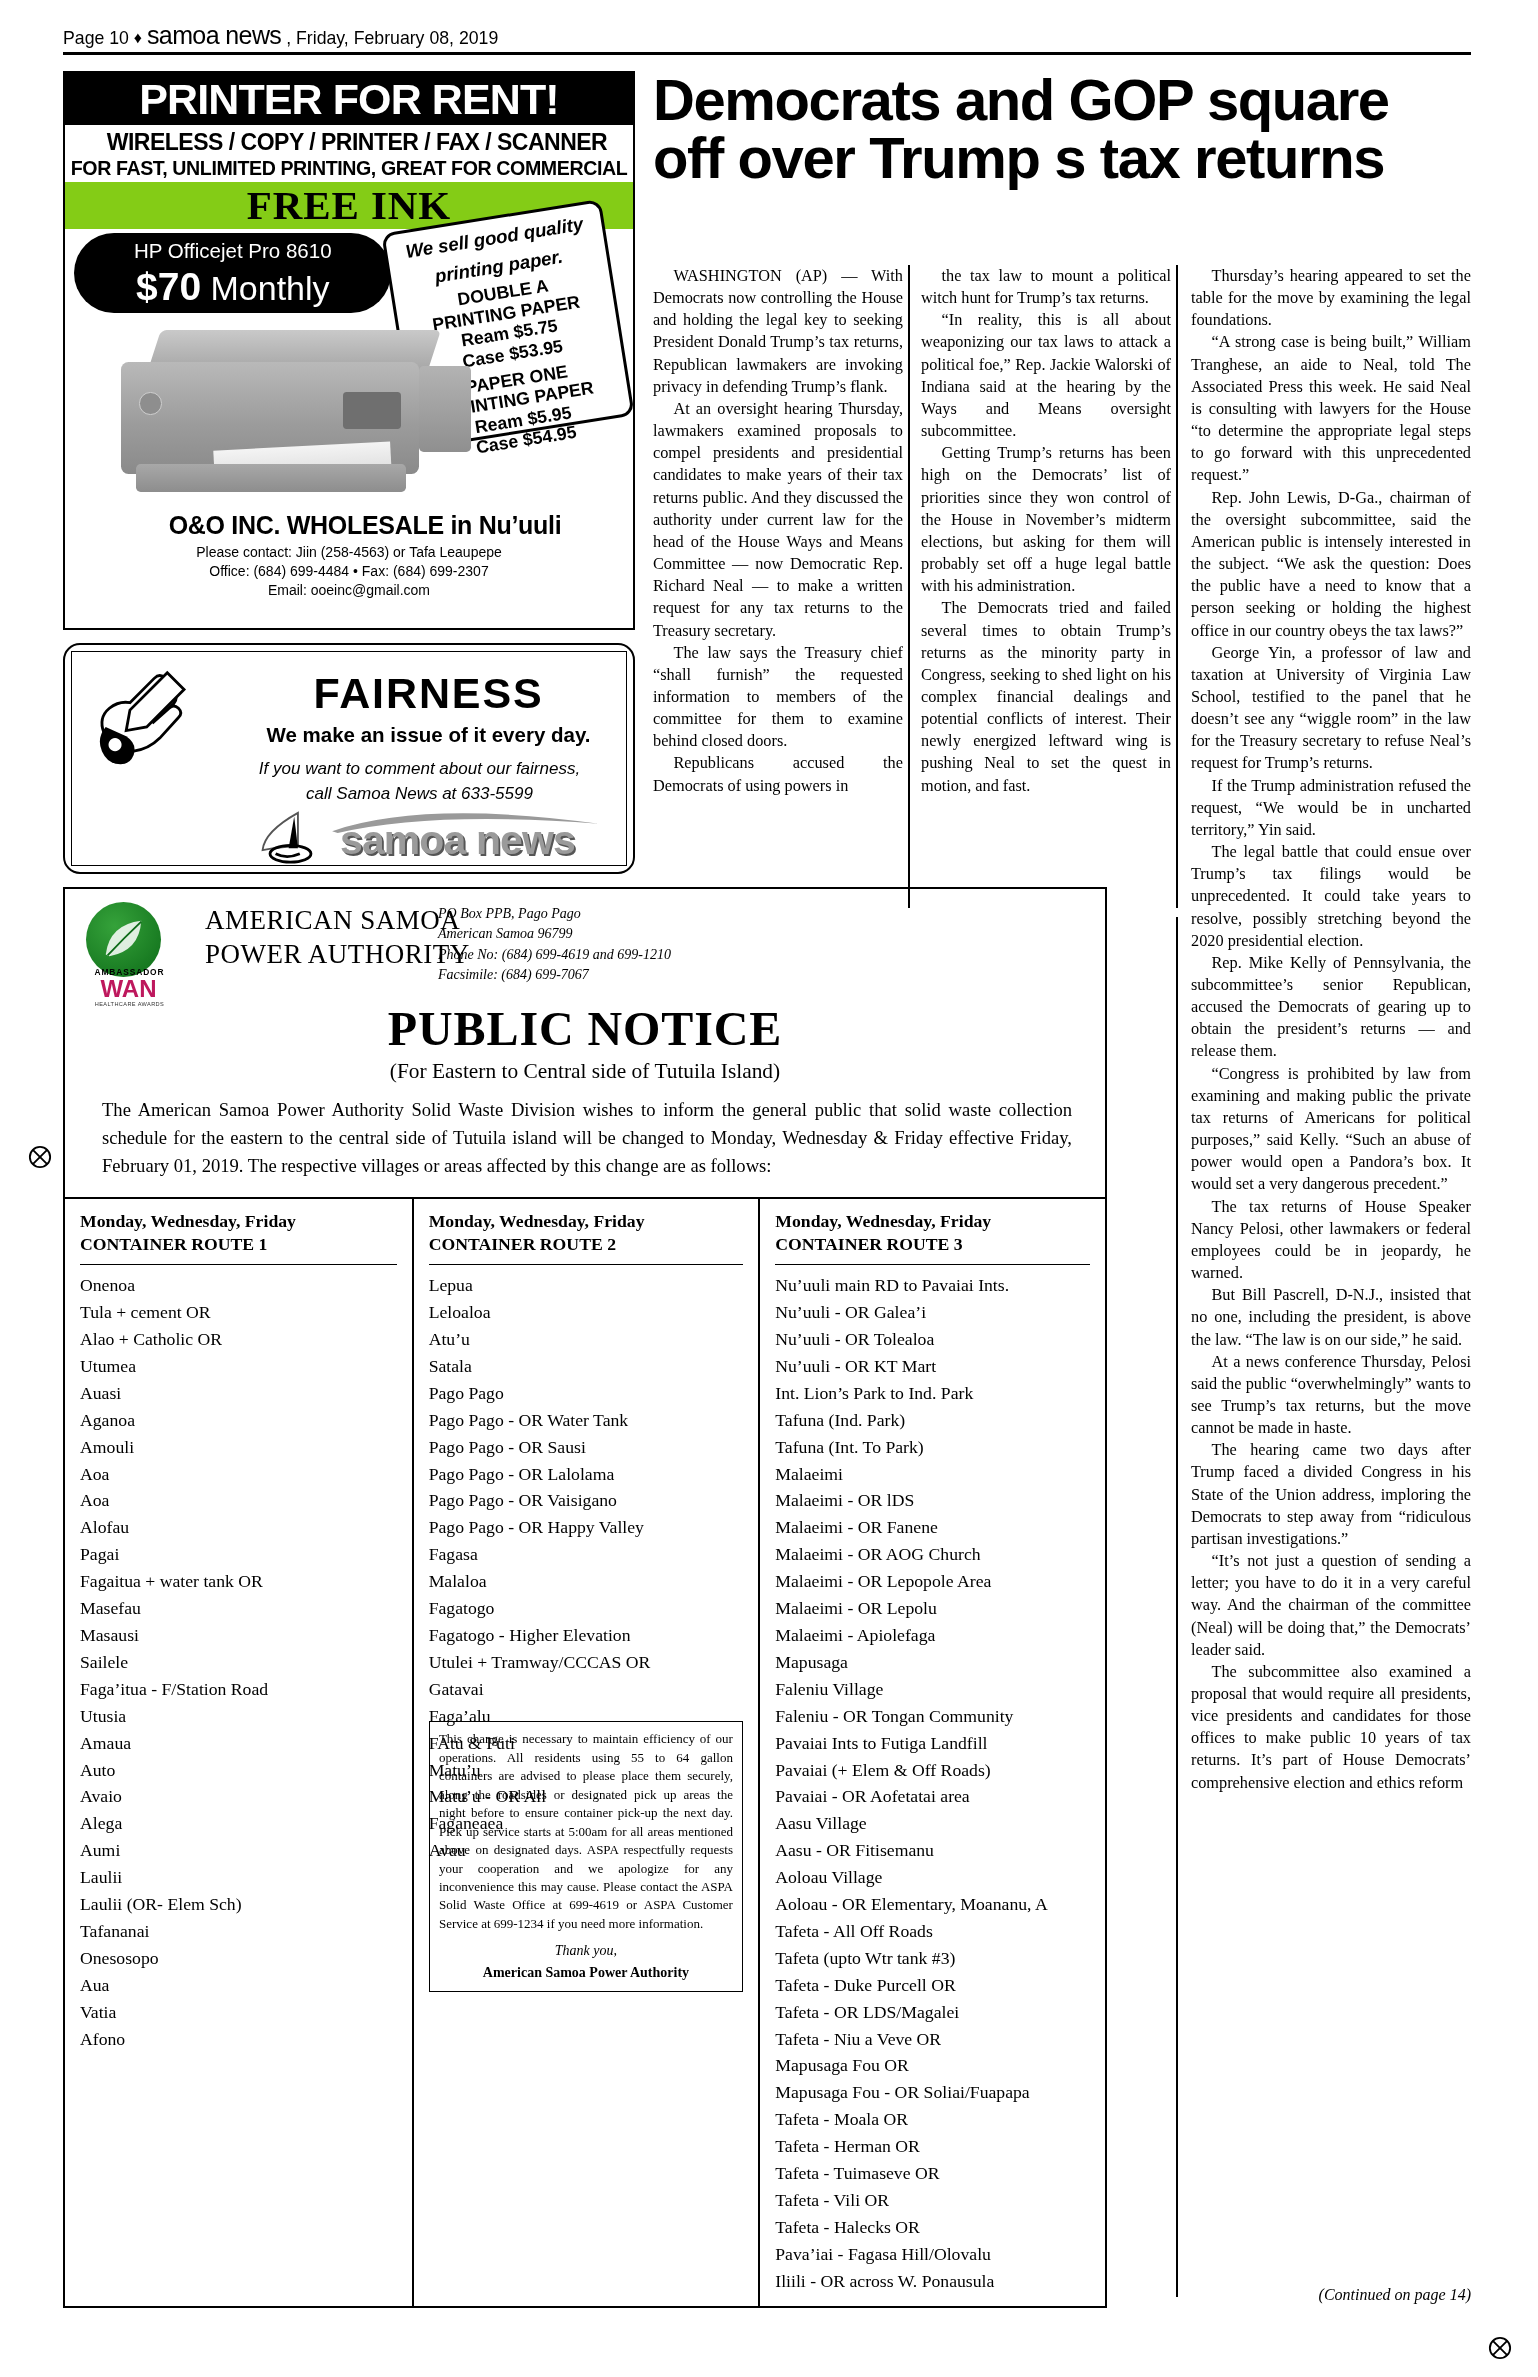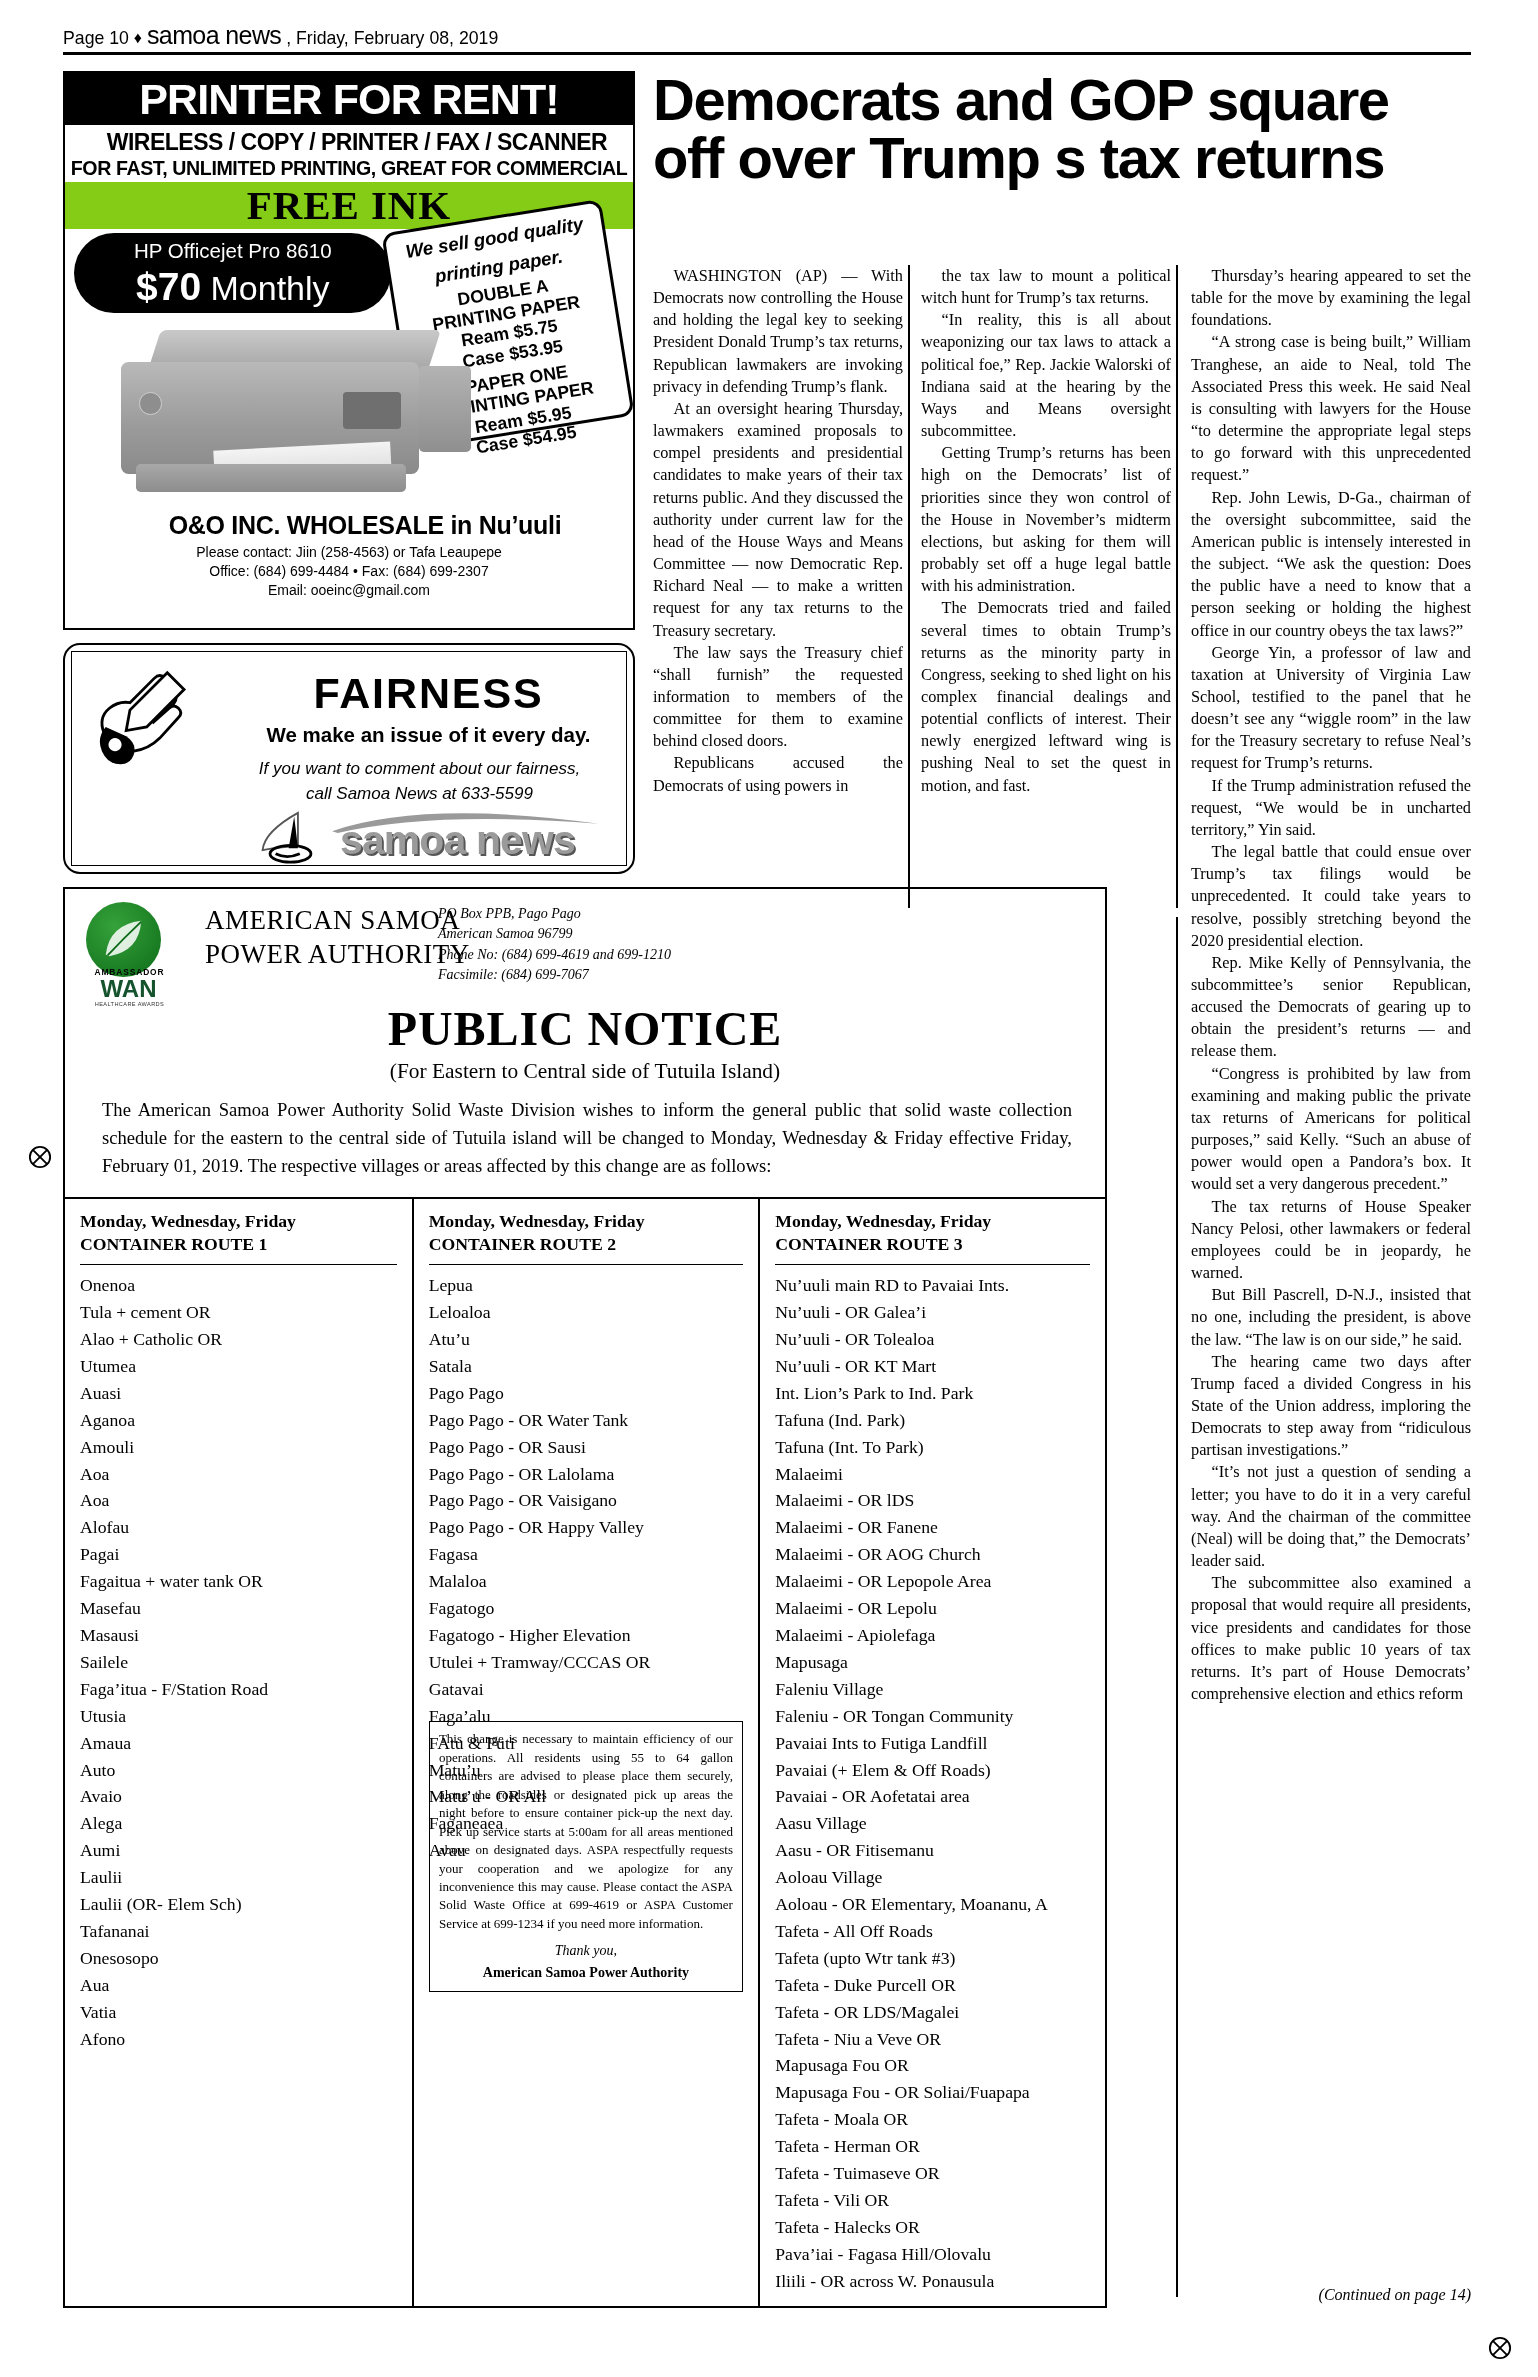--- a/index.html
+++ b/index.html
@@ -89,21 +89,21 @@
   .aspa-head{position:absolute;left:0;top:0;width:100%;height:104px;}
   .aspa-logo{position:absolute;left:20.5px;top:13px;width:75px;height:75px;border-radius:50%;
      background:radial-gradient(circle at 38% 32%,#35a23a,#0d6b18);}
   .aspa-leaf{position:absolute;left:37px;top:28px;width:43px;height:43px;}
   .aspa-amb{position:absolute;left:13px;top:78px;width:103px;text-align:center;
      font-family:"Liberation Sans",sans-serif;font-size:8.4px;font-weight:bold;letter-spacing:0.9px;}
   .aspa-amb2{position:absolute;left:13px;top:89px;width:103px;text-align:center;
      font-family:"Liberation Sans",sans-serif;font-size:5.6px;letter-spacing:0.4px;color:#333;}
   .aspa-wan{position:absolute;left:28px;top:86px;width:71px;height:28px;
      font-family:"Liberation Sans",sans-serif;font-weight:bold;font-size:24px;
-     color:#14532d;text-align:center;line-height:28px;}
+     color:#be185d;text-align:center;line-height:28px;}
   .aspa-name{position:absolute;left:140px;top:15px;font-family:"Liberation Serif",serif;
      font-size:27px;letter-spacing:0.5px;line-height:1.25;}
   .aspa-addr{position:absolute;left:373px;top:15px;font-family:"Liberation Serif",serif;
      font-style:italic;font-size:14px;line-height:1.45;}
   .pn-title{position:absolute;left:0;top:112px;width:100%;text-align:center;
      font-family:"Liberation Serif",serif;font-weight:bold;font-size:48px;letter-spacing:0.9px;}
   .pn-sub{position:absolute;left:0;top:170px;width:100%;text-align:center;
      font-family:"Liberation Serif",serif;font-size:21.4px;}
   .pn-body{position:absolute;left:37px;top:207px;width:970px;
      font-family:"Liberation Serif",serif;font-size:18.6px;line-height:1.5;text-align:justify;}
@@ -415,20 +415,21 @@
       <p>Thursday’s hearing appeared to set the table for the move by examining the legal foundations.</p>
       <p>“A strong case is being built,” William Tranghese, an aide to Neal, told The Associated Press this week. He said Neal is consulting with lawyers for the House “to determine the appropriate legal steps to go forward with this unprecedented request.”</p>
       <p>Rep. John Lewis, D-Ga., chairman of the oversight subcommittee, said the American public is intensely interested in the subject. “We ask the question: Does the public have a need to know that a person seeking or holding the highest office in our country obeys the tax laws?”</p>
       <p>George Yin, a professor of law and taxation at University of Virginia Law School, testified to the panel that he doesn’t see any “wiggle room” in the law for the Treasury secretary to refuse Neal’s request for Trump’s returns.</p>
       <p>If the Trump administration refused the request, “We would be in uncharted territory,” Yin said.</p>
       <p>The legal battle that could ensue over Trump’s tax filings would be unprecedented. It could take years to resolve, possibly stretching beyond the 2020 presidential election.</p>
       <p>Rep. Mike Kelly of Pennsylvania, the subcommittee’s senior Republican, accused the Democrats of gearing up to obtain the president’s returns — and release them.</p>
       <p>“Congress is prohibited by law from examining and making public the private tax returns of Americans for political purposes,” said Kelly. “Such an abuse of power would open a Pandora’s box. It would set a very dangerous precedent.”</p>
       <p>The tax returns of House Speaker Nancy Pelosi, other lawmakers or federal employees could be in jeopardy, he warned.</p>
       <p>But Bill Pascrell, D-N.J., insisted that no one, including the president, is above the law. “The law is on our side,” he said.</p>
+      <p>At a news conference Thursday, Pelosi said the public “overwhelmingly” wants to see Trump’s tax returns, but the move cannot be made in haste.</p>
       <p>The hearing came two days after Trump faced a divided Congress in his State of the Union address, imploring the Democrats to step away from “ridiculous partisan investigations.”</p>
       <p>“It’s not just a question of sending a letter; you have to do it in a very careful way. And the chairman of the committee (Neal) will be doing that,” the Democrats’ leader said.</p>
       <p>The subcommittee also examined a proposal that would require all presidents, vice presidents and candidates for those offices to make public 10 years of tax returns. It’s part of House Democrats’ comprehensive election and ethics reform</p>
     </div>
 
   <div class="cont">(Continued on page 14)</div>
 
 </div>
 
 

